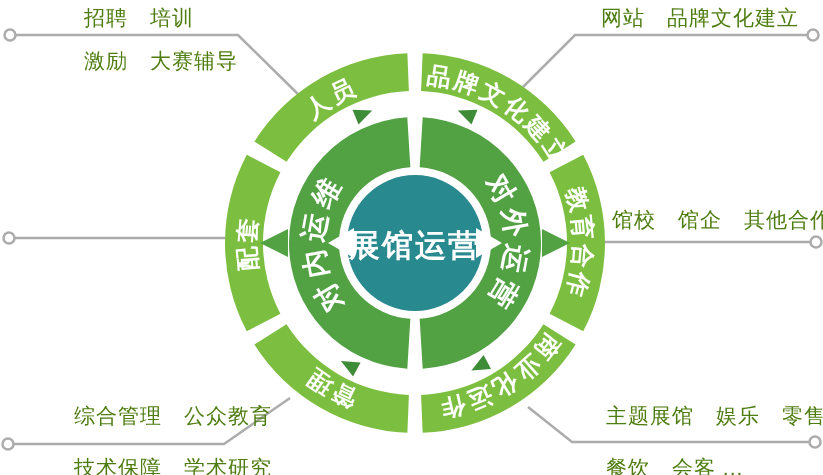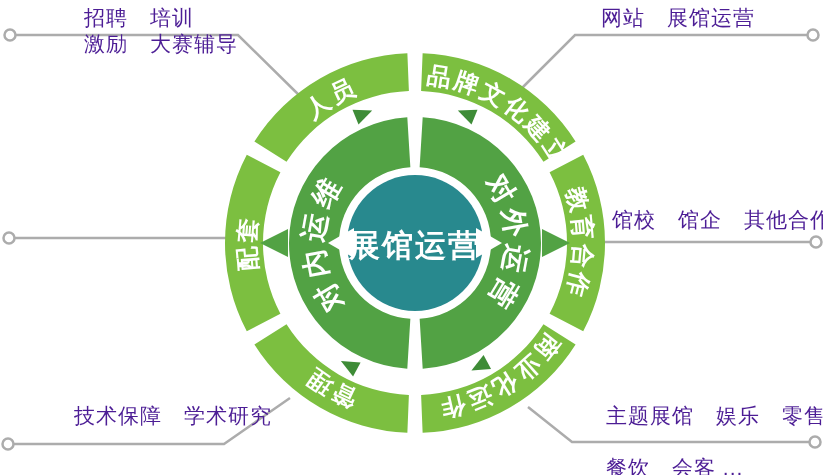--- a/index.html
+++ b/index.html
@@ -3,24 +3,24 @@
 <meta charset="utf-8">
 <style>
   html,body{margin:0;padding:0;background:#ffffff;}
   body{
     position:relative;width:823px;height:475px;overflow:hidden;
     font-family:"Liberation Sans","DejaVu Sans",sans-serif;
   }
   #stage{position:absolute;left:0;top:0;width:823px;height:475px;}
   svg{position:absolute;left:0;top:0;}
   .callout{
-    position:absolute;color:#4c1d95;font-size:21px;line-height:24px;
+    position:absolute;color:#4d7c0f;font-size:21px;line-height:24px;
     font-weight:400;letter-spacing:1px;white-space:nowrap;
   }
-  .callout .row + .row{margin-top:2px;}
+  .callout .row + .row{margin-top:19px;}
   .bl .row + .row{margin-top:28px;}
 </style>
 </head>
 <body>
 
 <div id="stage">
 
   <svg width="823" height="475" viewBox="0 0 823 475">
 
     <g stroke="#acacac" stroke-width="2.5" fill="none">
@@ -70,29 +70,30 @@
 
     <text x="415" y="256" font-size="31" font-weight="bold" fill="#ffffff" text-anchor="middle" letter-spacing="2">展馆运营</text>
   </svg>
 
   <div class="callout" style="left:84px;top:6px">
     <div class="row">招聘　培训</div>
     <div class="row">激励　大赛辅导</div>
   </div>
 
   <div class="callout" style="left:601px;top:6px">
-    <div class="row">网站　展馆运营</div>
+    <div class="row">网站　品牌文化建立</div>
   </div>
 
 
   <div class="callout" style="left:612px;top:208px">
     <div class="row">馆校　馆企　其他合作</div>
   </div>
 
   <div class="callout bl" style="left:74px;top:404px">
+    <div class="row">综合管理　公众教育</div>
     <div class="row">技术保障　学术研究</div>
   </div>
 
   <div class="callout bl" style="left:606px;top:404px">
     <div class="row">主题展馆　娱乐　零售</div>
     <div class="row">餐饮　会客 ...</div>
   </div>
 
 </div>
 

